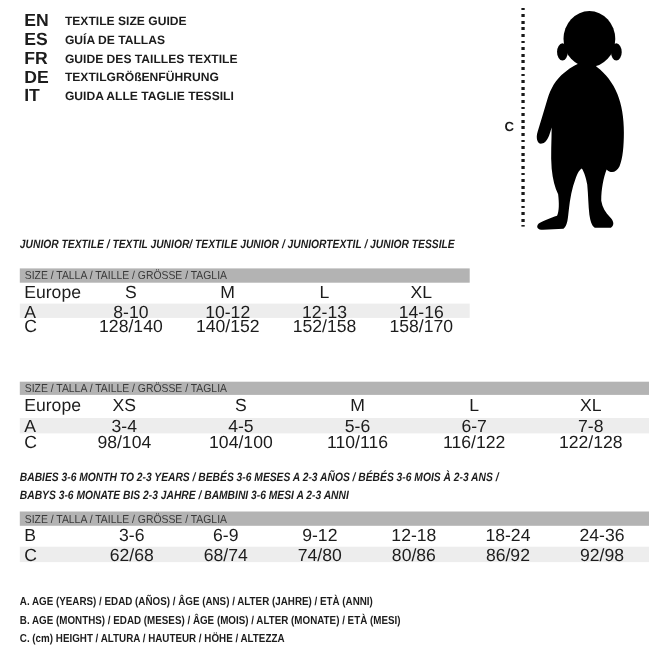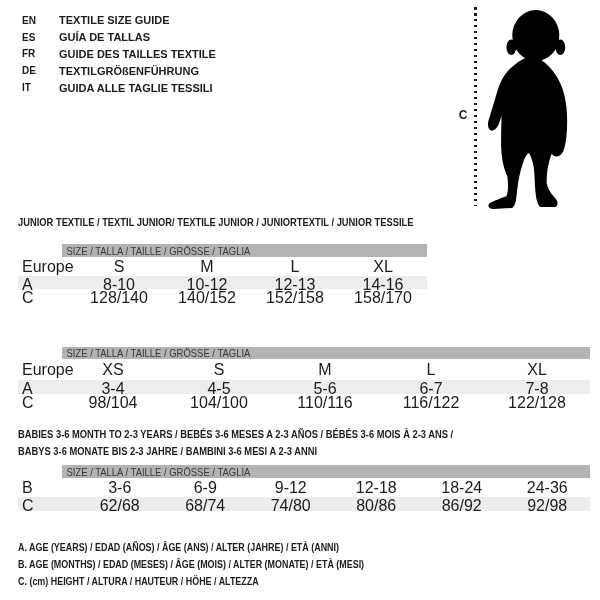--- a/index.html
+++ b/index.html
@@ -5,31 +5,31 @@
   html,body{margin:0;padding:0;background:#fff;}
   .canvas{
     position:relative;width:600px;height:600px;background:#ffffff;
     font-family:"Liberation Sans",sans-serif;color:#1c1c1c;overflow:hidden;
   }
   .abs{position:absolute;}
   .cond{display:inline-block;transform:scaleX(0.85);transform-origin:0 50%;white-space:nowrap;}
   
   .lang-list{left:22px;top:12px;}
   .lang-row{display:flex;align-items:center;height:16.8px;}
-  .lang-code{width:37px;font-size:10px;font-weight:700;}
+  .lang-code{width:37px;font-size:16px;font-weight:700;}
   .lang-title{font-size:11px;font-weight:700;}
   
   .measure-line{left:474px;top:7px;width:2.5px;height:199px;
     background:repeating-linear-gradient(to bottom,#1a1a1a 0 2.5px,transparent 2.5px 6px);}
   .c-label{left:455px;top:108px;width:16px;text-align:center;font-size:12px;font-weight:700;line-height:14px;}
   .baby-svg{left:477px;top:5px;}
   
-  .tbl-title{left:18px;font-size:11px;font-weight:700;line-height:15px;}
+  .tbl-title{left:18px;font-size:11px;font-weight:700;line-height:15px;font-style:italic;}
   .tbl{left:18px;}
-  .tbl-bar{background:#b3b3b3;display:flex;align-items:center;margin-left:44px;}
+  .tbl-bar{background:#b3b3b3;display:flex;align-items:center;}
   .tbl-bar span{font-size:10.5px;color:#383838;padding-left:5px;display:inline-block;transform:scaleX(0.9);transform-origin:0 50%;white-space:nowrap;}
   .trow{display:grid;align-items:center;font-size:16px;}
   .trow .lbl{padding-left:4px;text-align:left;}
   .trow .val{text-align:center;}
   .shaded{background:#ededed;}
   .t1 .trow{grid-template-columns:57px 88px 88px 88px 88px;}
   .t2 .trow{grid-template-columns:42px 106px 106px 106px 106px 106px;}
   .t3 .trow{grid-template-columns:59px 85.5px 85.5px 85.5px 85.5px 85.5px 85.5px;}
   
   .footnote{left:18px;font-size:10.5px;font-weight:700;line-height:17px;}

